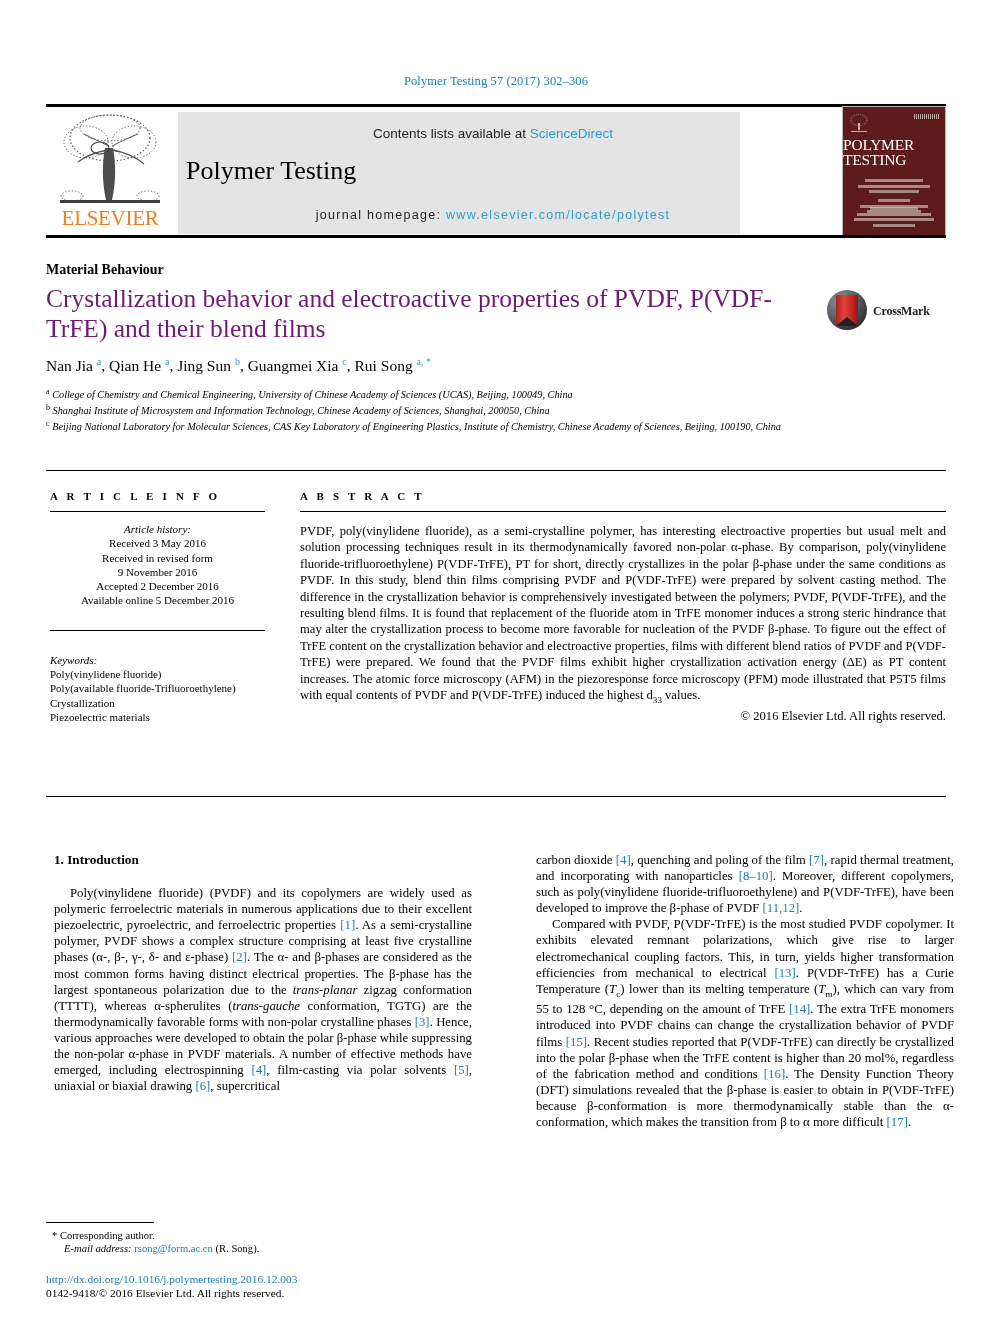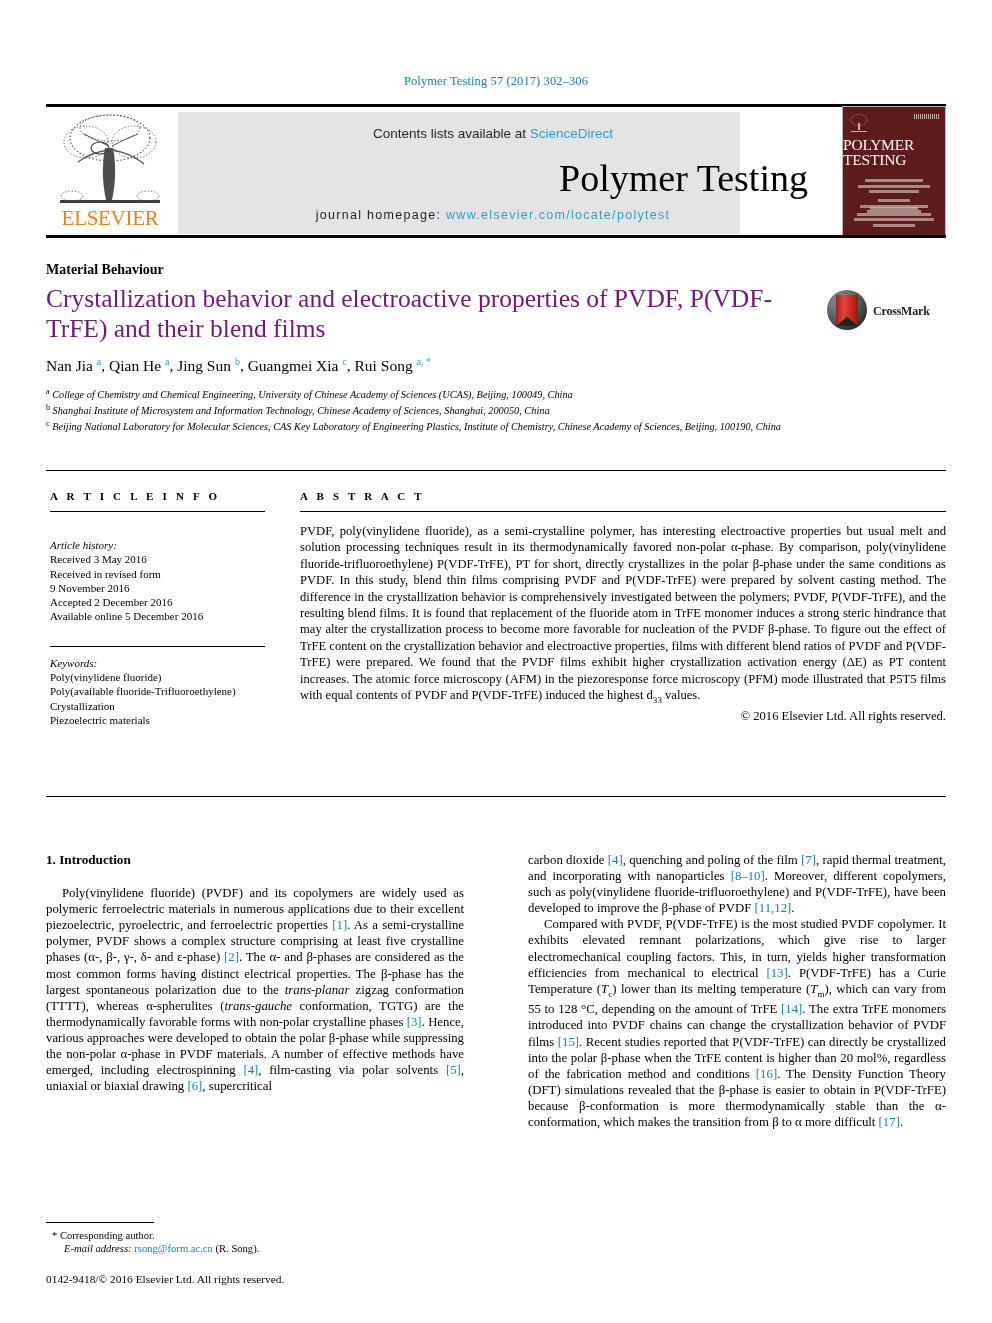--- a/index.html
+++ b/index.html
@@ -77,24 +77,25 @@
     top: 14px; left: 0; width: 630px;
     text-align: center;
     font-family: "Liberation Sans", sans-serif;
     font-size: 13.5px;
     color: #231f20;
   }
   .mc-contents .sd { color: #2e9ecb; }
   .mc-title {
     position: absolute;
     top: 44px; left: 0; width: 630px;
-    text-align: right;
-    font-family: "Liberation Serif", serif;
-    font-size: 38px;
+    text-align: left;
+    font-family: "Liberation Serif", serif;
+    font-size: 26px;
     color: #000;
+    padding-left: 8px;
   }
   .mc-home {
     position: absolute;
     top: 96px; left: 0; width: 630px;
     text-align: center;
     font-family: "Liberation Sans", sans-serif;
     font-size: 12.5px;
     letter-spacing: 1.3px;
     color: #231f20;
   }
@@ -226,33 +227,34 @@
     font-family: "Liberation Serif", serif;
     font-size: 11px;
     font-weight: bold;
     letter-spacing: 3.2px;
   }
   .hr-thin {
     margin-top: 9px;
     border-top: 1px solid #000;
   }
   .info-body {
-    margin-top: 26px;
+    margin-top: 10px;
     font-size: 11px;
     line-height: 14.3px;
     font-family: "Liberation Serif", serif;
+    text-align: center;
   }
   .info-body .ital { font-style: italic; }
   .kw-sep {
     margin-top: 22px;
     border-top: 1px solid #000;
     width: 215px;
   }
   .kw-body {
-    margin-top: 9px;
+    margin-top: 22px;
     font-size: 11px;
     line-height: 14.3px;
   }
   .abs-body {
     margin-top: 11px;
     font-size: 12.6px;
     line-height: 16.4px;
     text-align: justify;
     font-family: "Liberation Serif", serif;
   }
@@ -264,20 +266,21 @@
 
   
   .body-col {
     position: absolute;
     top: 852px;
     width: 418px;
     font-size: 12.8px;
     line-height: 16.1px;
     text-align: justify;
     font-family: "Liberation Serif", serif;
+    margin-left: 8px;
   }
   .body-col.left { left: 46px; }
   .body-col.right { left: 528px; }
   .sec-head {
     font-weight: bold;
     font-size: 13.2px;
     margin: 0 0 17px 0;
   }
   .body-col p { margin: 0; text-indent: 16px; }
   .body-col p.noind { text-indent: 0; }
@@ -449,16 +452,17 @@
       <span>Corresponding author.</span>
     </div>
     <div class="fn-line" style="padding-left:24px">
       <span class="ital">E-mail address:</span>
       <span class="mail">rsong@form.ac.cn</span>
       <span>(R. Song).</span>
     </div>
   </div>
 
   <div class="pagefoot">
+    <div class="doi">http://dx.doi.org/10.1016/j.polymertesting.2016.12.003</div>
     <div>0142-9418/© 2016 Elsevier Ltd. All rights reserved.</div>
   </div>
 
 </div>
 
 </body></html>

